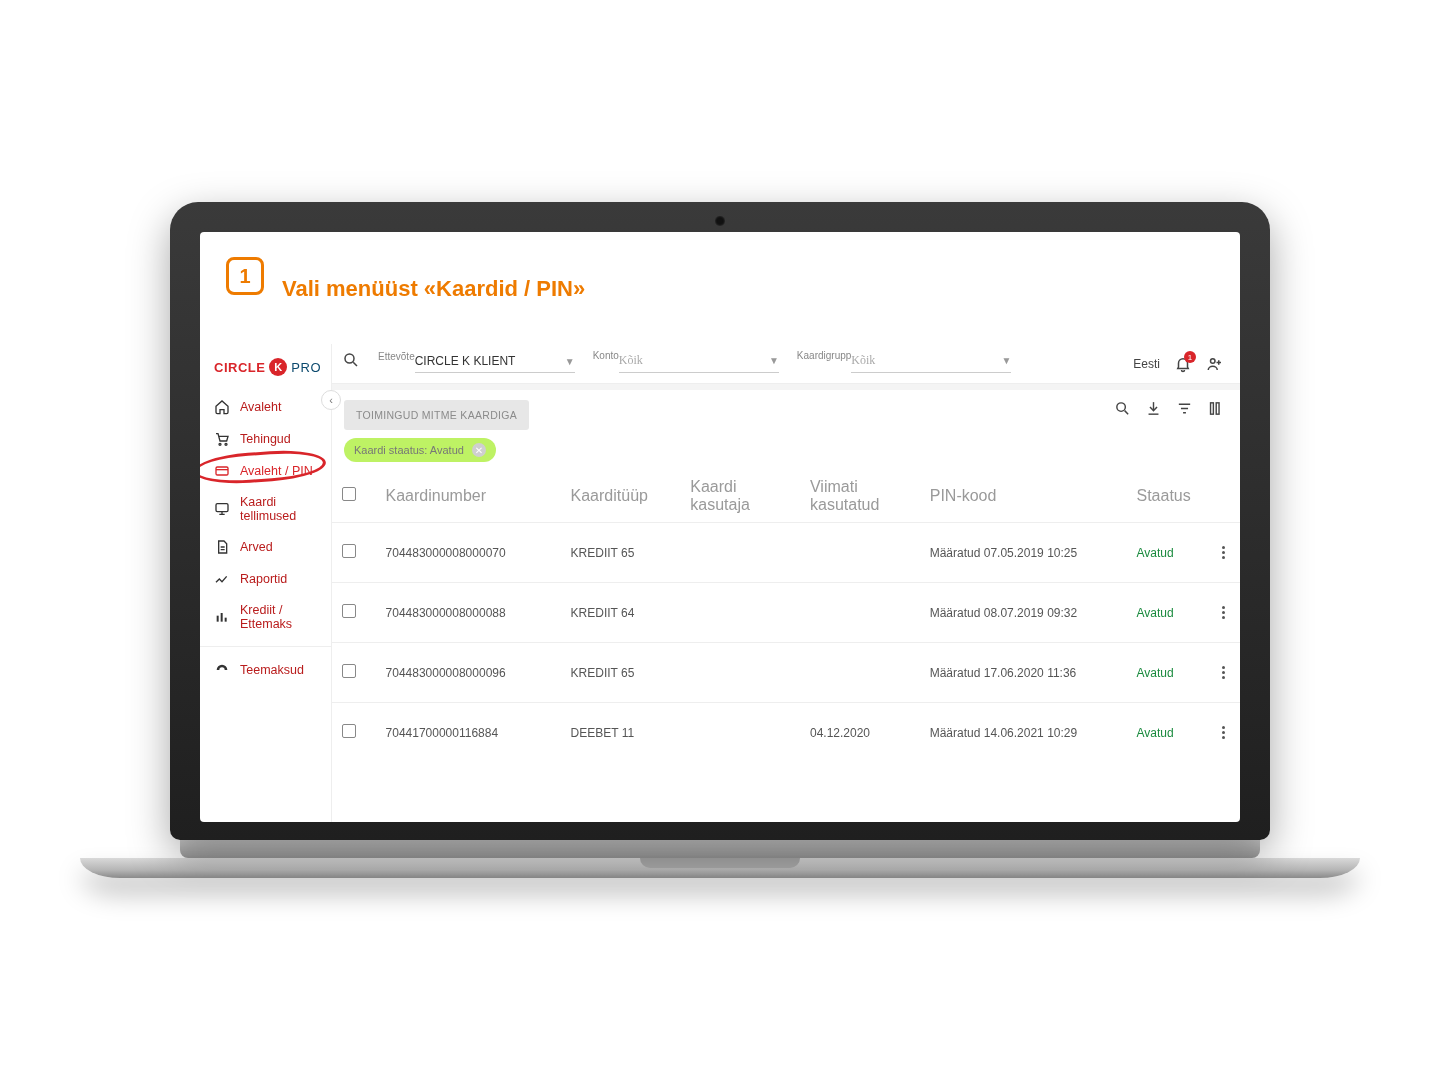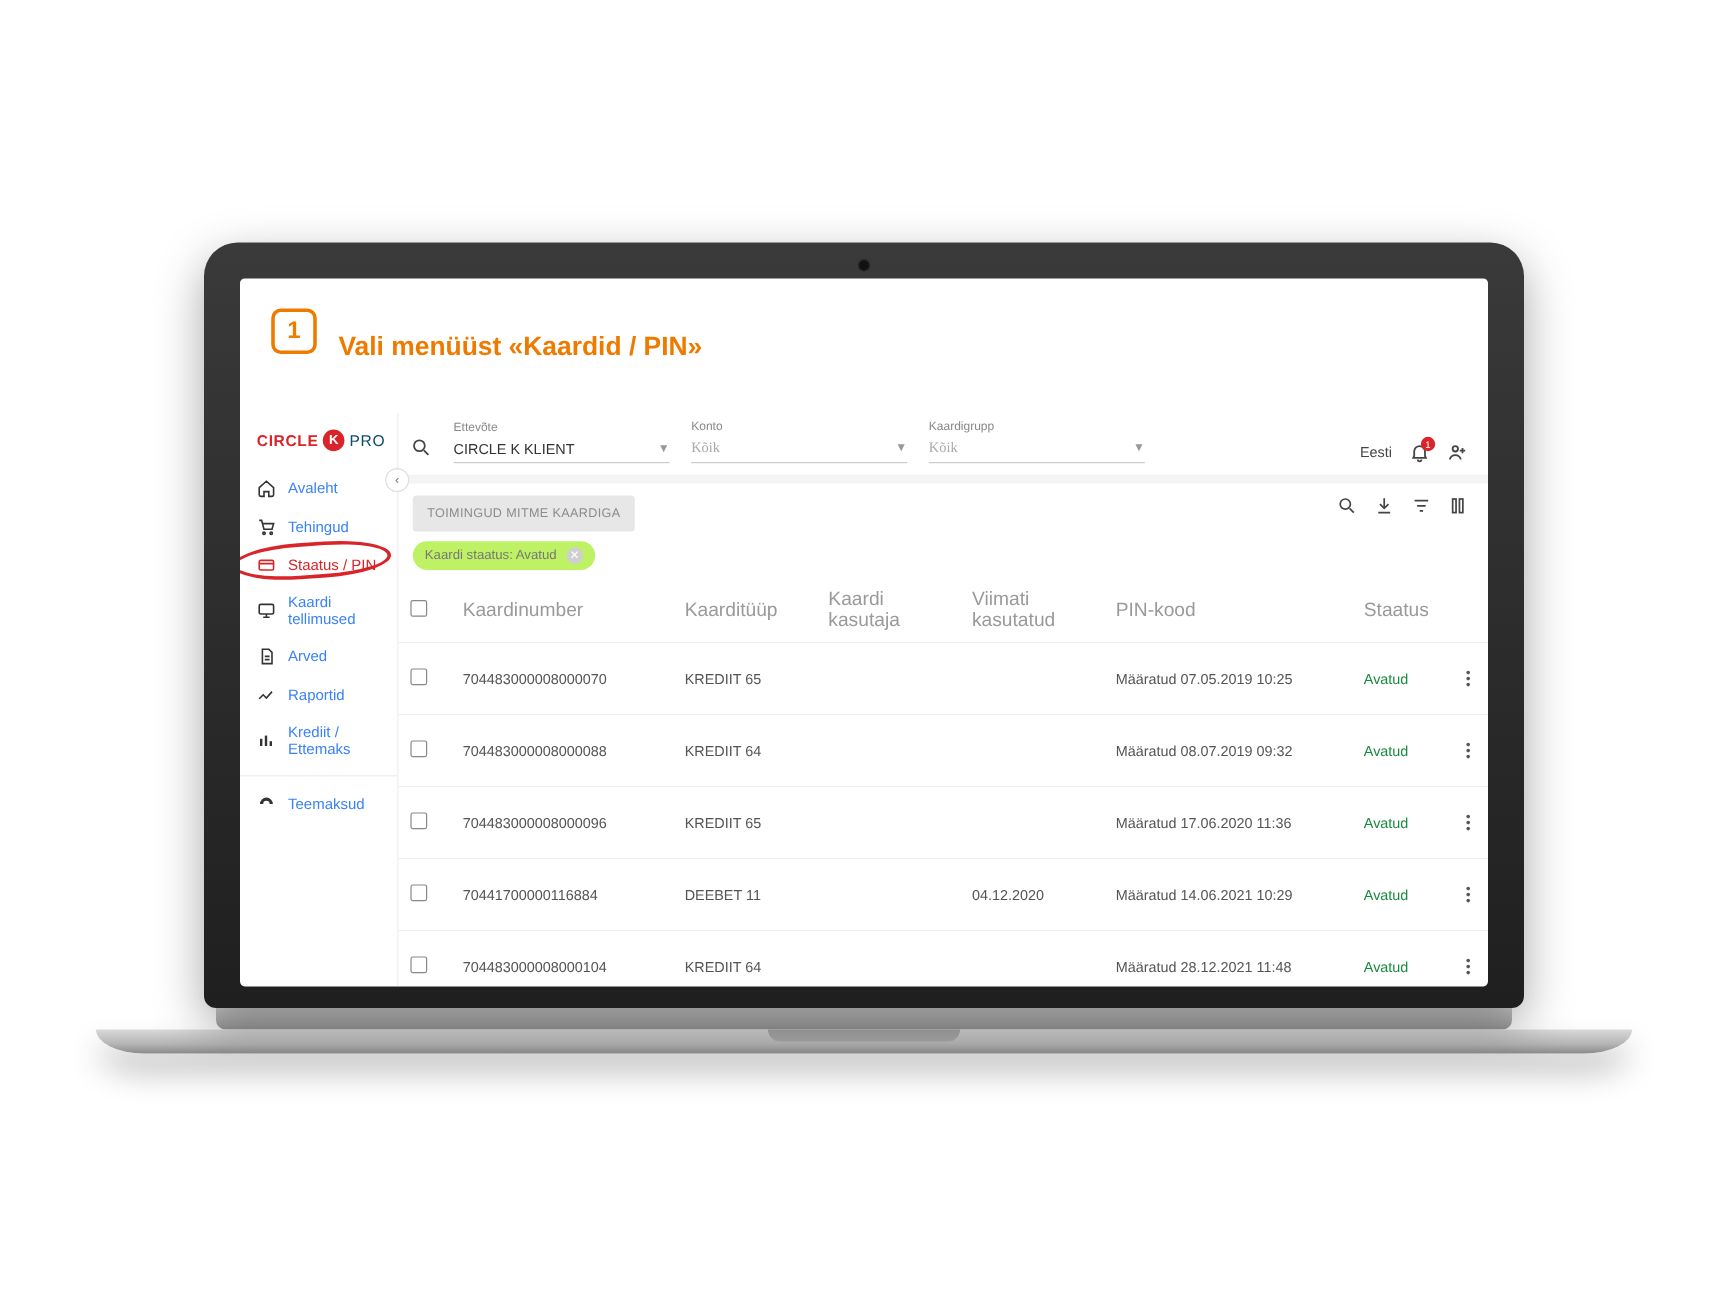--- a/index.html
+++ b/index.html
@@ -17,29 +17,29 @@
   .step-badge { border:3px solid #ee7b00; color:#ee7b00; font-weight:700; font-size:20px; width:38px; height:38px; border-radius:8px; display:flex; align-items:center; justify-content:center; }
   .instr-title { color:#ee7b00; font-weight:700; font-size:22px;margin-top:26px; }
   
   .app { flex:1; display:flex; overflow:hidden; margin-top:36px; }
   .sidebar { width:132px; border-right:1px solid #eee; padding:8px 0; display:flex; flex-direction:column; gap:2px; position:relative; }
   .logo { display:flex; align-items:center; gap:4px; padding:6px 10px 14px 14px; font-weight:700; font-size:13px; letter-spacing:0.5px; }
   .logo .txt1 { color:#d9252a; }
   .logo .kcirc { width:18px; height:18px; border-radius:50%; background:#d9252a; color:#fff; display:inline-flex; align-items:center; justify-content:center; font-size:11px; font-weight:700; }
   .logo .pro { color:#0c4a6e; font-weight:400; }
   .collapse-handle { position:absolute; top:46px; right:-10px; width:20px; height:20px; border-radius:50%; background:#fff; border:1px solid #ddd; display:flex; align-items:center; justify-content:center; font-size:11px; color:#777; cursor:pointer; }
-  .nav-item { display:flex; align-items:center; gap:10px; padding:7px 14px; font-size:12.5px; color:#3b82f6; cursor:pointer; }
+  .nav-item { display:flex; align-items:center; gap:10px; padding:7px 14px; font-size:12.5px; color:#b91c1c; cursor:pointer; }
   .nav-item.active { color:#d9252a; }
   .nav-item .ico { width:16px; height:16px; display:inline-flex; align-items:center; justify-content:center; }
   .nav-sep { height:1px; background:#eee; margin:6px 0; }
   .emph { position:absolute; border:3px solid #d9252a; border-radius:50%/60%; transform:rotate(-4deg); pointer-events:none; }
   .main { flex:1; display:flex; flex-direction:column; overflow:hidden; }
   .topbar { display:flex; align-items:flex-end; gap:18px; padding:6px 16px 10px 10px; border-bottom:1px solid #eee; }
   .search-ico { width:18px; height:18px; color:#555; margin-bottom:4px; }
-  .sel { flex:0 0 auto; display:flex; flex-direction:column;justify-content:center; }
+  .sel { flex:0 0 auto; display:flex; flex-direction:row;justify-content:center; }
   .sel .lbl { font-size:10px; color:#888; margin-bottom:2px; }
   .sel .valrow { display:flex; align-items:center; justify-content:space-between; gap:8px; border-bottom:1px solid #ccc; padding:3px 0 4px; font-size:12px; color:#333; min-width:160px; }
   .sel .valrow.muted { color:#aaa;font-family:Liberation Serif, serif; }
   .caret { font-size:10px; color:#999; }
   .top-right { margin-left:auto; display:flex; align-items:center; gap:14px; font-size:12px; color:#444; }
   .bell-wrap { position:relative; }
   .badge-dot { position:absolute; top:-4px; right:-4px; width:12px; height:12px; border-radius:50%; background:#d9252a; color:#fff; font-size:8px; display:flex; align-items:center; justify-content:center; }
   .toolbar { display:flex; align-items:flex-start; gap:12px; padding:10px 16px 4px 12px; border-top:6px solid #f4f4f4; border-bottom:0; }
   .bulk-btn { background:#e7e7e7; color:#8b8b8b; font-size:10.5px; padding:9px 12px; border:none; border-radius:3px; letter-spacing:0.3px; }
   .tool-icons { margin-left:auto; display:flex; align-items:center; gap:14px; color:#555; }
@@ -98,21 +98,21 @@
                 </span>
               <span>Tehingud</span>
             </div>
             <div class="nav-item active" style="position:relative;">
               <span class="ico">
                   <svg viewBox="0 0 24 24" width="16" height="16" fill="none" stroke="#d9252a" stroke-width="2">
                     <rect x="3" y="6" width="18" height="12" rx="2"></rect>
                     <path d="M3 10h18"></path>
                   </svg>
                 </span>
-              <span>Staatus / PIN</span>
+              <span>Avaleht / PIN</span>
               <span class="emph" style="left:-6px; top:-4px; width:132px; height:30px;"></span>
             </div>
             <div class="nav-item">
               <span class="ico">
                   <svg viewBox="0 0 24 24" width="16" height="16" fill="none" stroke="#333" stroke-width="2">
                     <rect x="3" y="4" width="18" height="12" rx="2"></rect>
                     <path d="M8 20h8M12 16v4"></path>
                   </svg>
                 </span>
               <span>Kaardi tellimused</span>
@@ -321,36 +321,20 @@
                     <td>Määratud 14.06.2021 10:29</td>
                     <td class="status">Avatud</td>
                     <td class="row-menu">
                       <span class="dots">
                         <span></span>
                         <span></span>
                         <span></span>
                       </span>
                     </td>
                   </tr>
-                  <tr>
-                    <td><span class="cbx"></span></td>
-                    <td>704483000008000104</td>
-                    <td>KREDIIT 64</td>
-                    <td></td>
-                    <td></td>
-                    <td>Määratud 28.12.2021 11:48</td>
-                    <td class="status">Avatud</td>
-                    <td class="row-menu">
-                      <span class="dots">
-                        <span></span>
-                        <span></span>
-                        <span></span>
-                      </span>
-                    </td>
-                  </tr>
                 </tbody>
             </table>
           </div>
         </div>
 
       </div>
     </div>
     <div class="hinge"></div>
     <div class="base">
         <div class="notch"></div>

